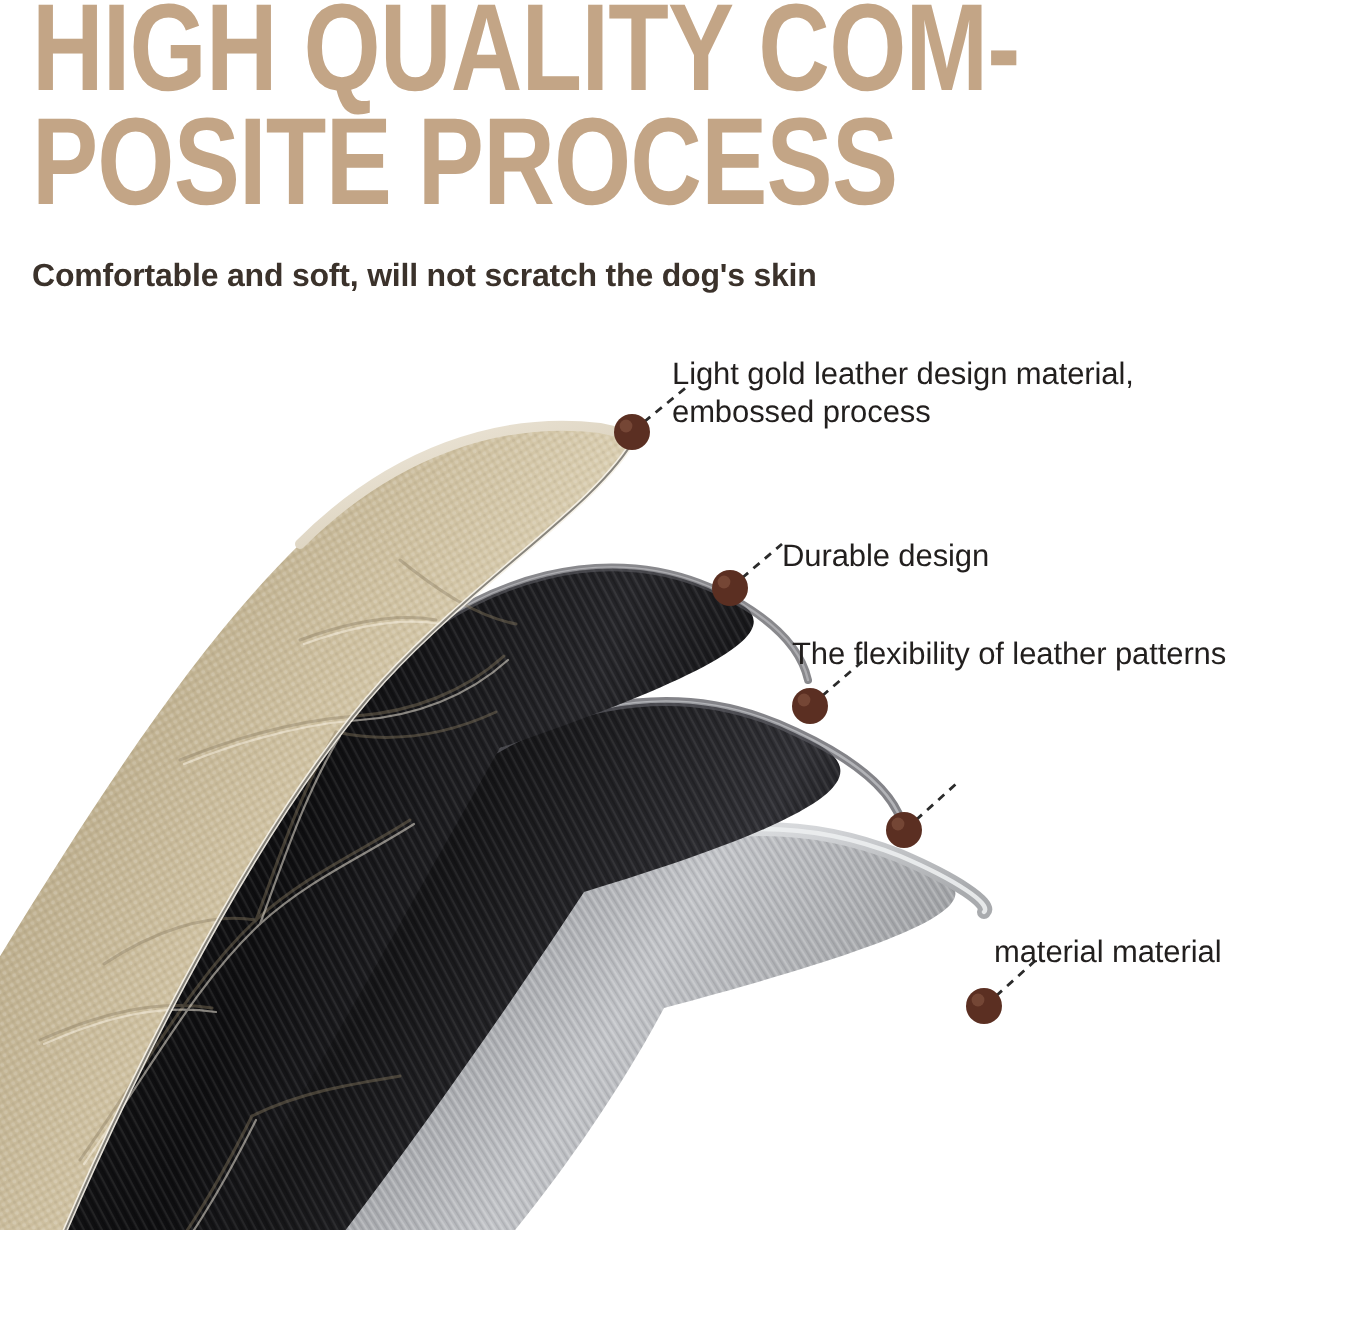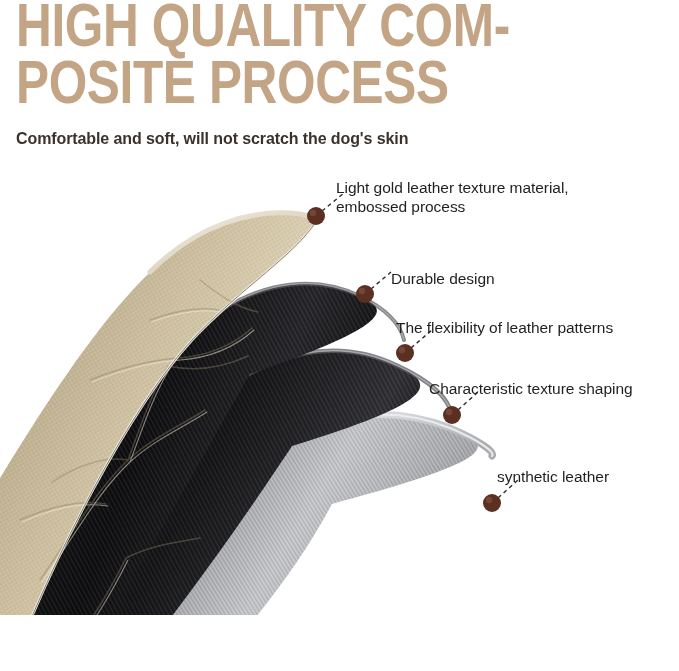--- a/index.html
+++ b/index.html
@@ -264,25 +264,24 @@
       <g fill="#8a5a46" opacity="0.55">
         <circle cx="313" cy="213" r="3.2"></circle>
         <circle cx="362" cy="291" r="3.2"></circle>
         <circle cx="402" cy="350" r="3.2"></circle>
         <circle cx="449" cy="412" r="3.2"></circle>
         <circle cx="489" cy="500" r="3.2"></circle>
       </g>
     </svg>
   </div>
 
-  <div class="callout" style="left:336px; top:178px;">Light gold leather texture material,
+  <div class="callout" style="left:336px; top:178px;">Light gold leather design material,
 embossed process</div>
 
   <div class="callout" style="left:391px; top:269px;">Durable design</div>
 
   <div class="callout" style="left:396px; top:318px;">The flexibility of leather patterns</div>
 
-  <div class="callout" style="left:429px; top:379px;">Characteristic texture shaping</div>
-
-  <div class="callout" style="left:497px; top:467px;">synthetic leather</div>
+
+  <div class="callout" style="left:497px; top:467px;">material material</div>
 
 
 </div>
 
 </body></html>

